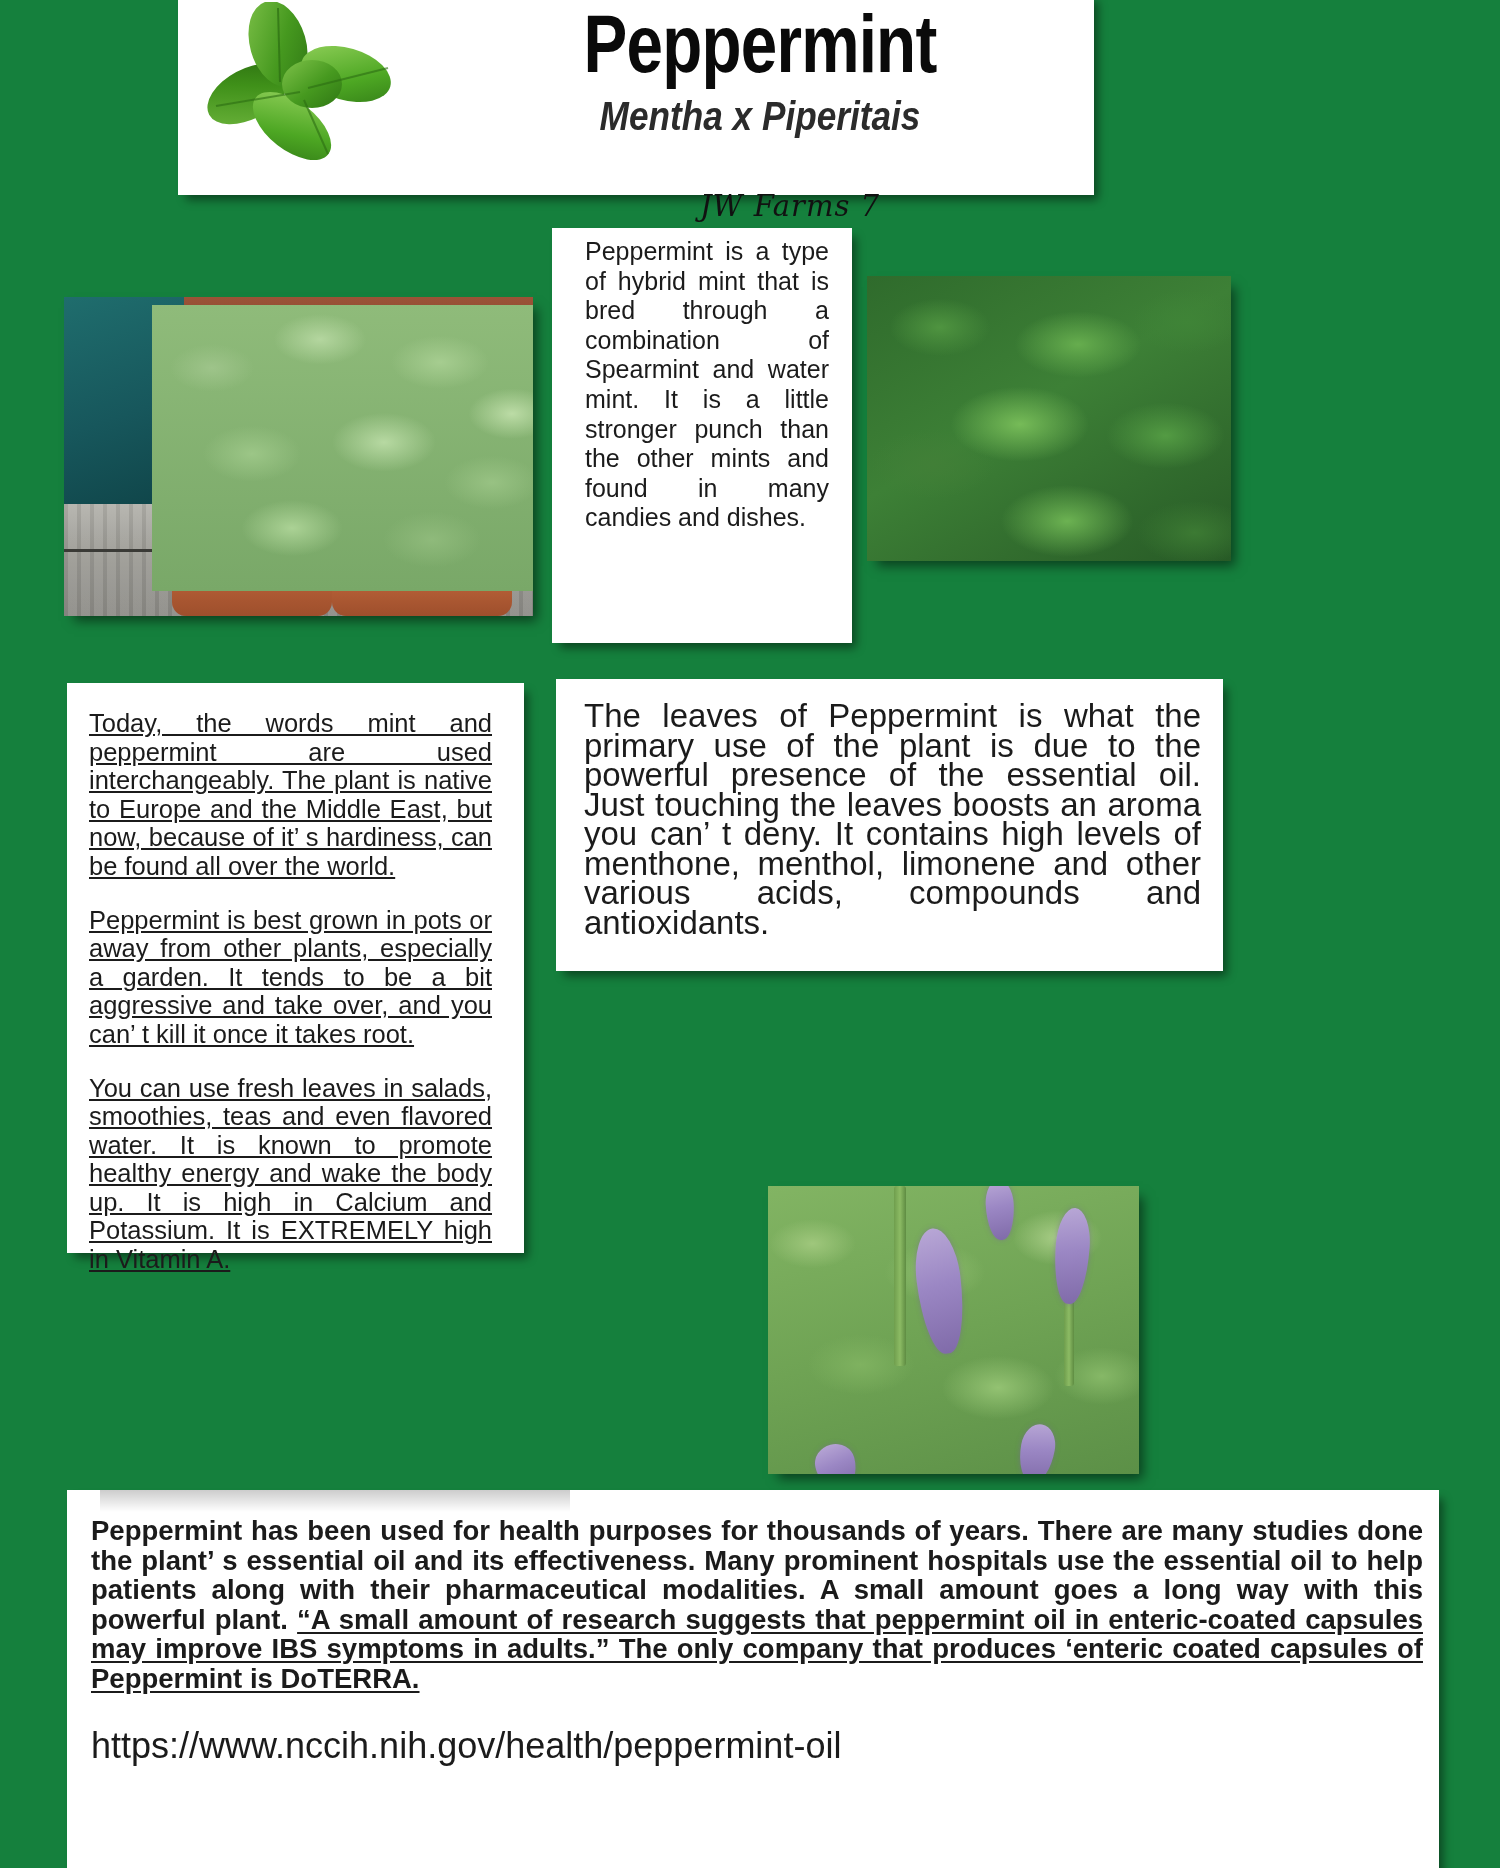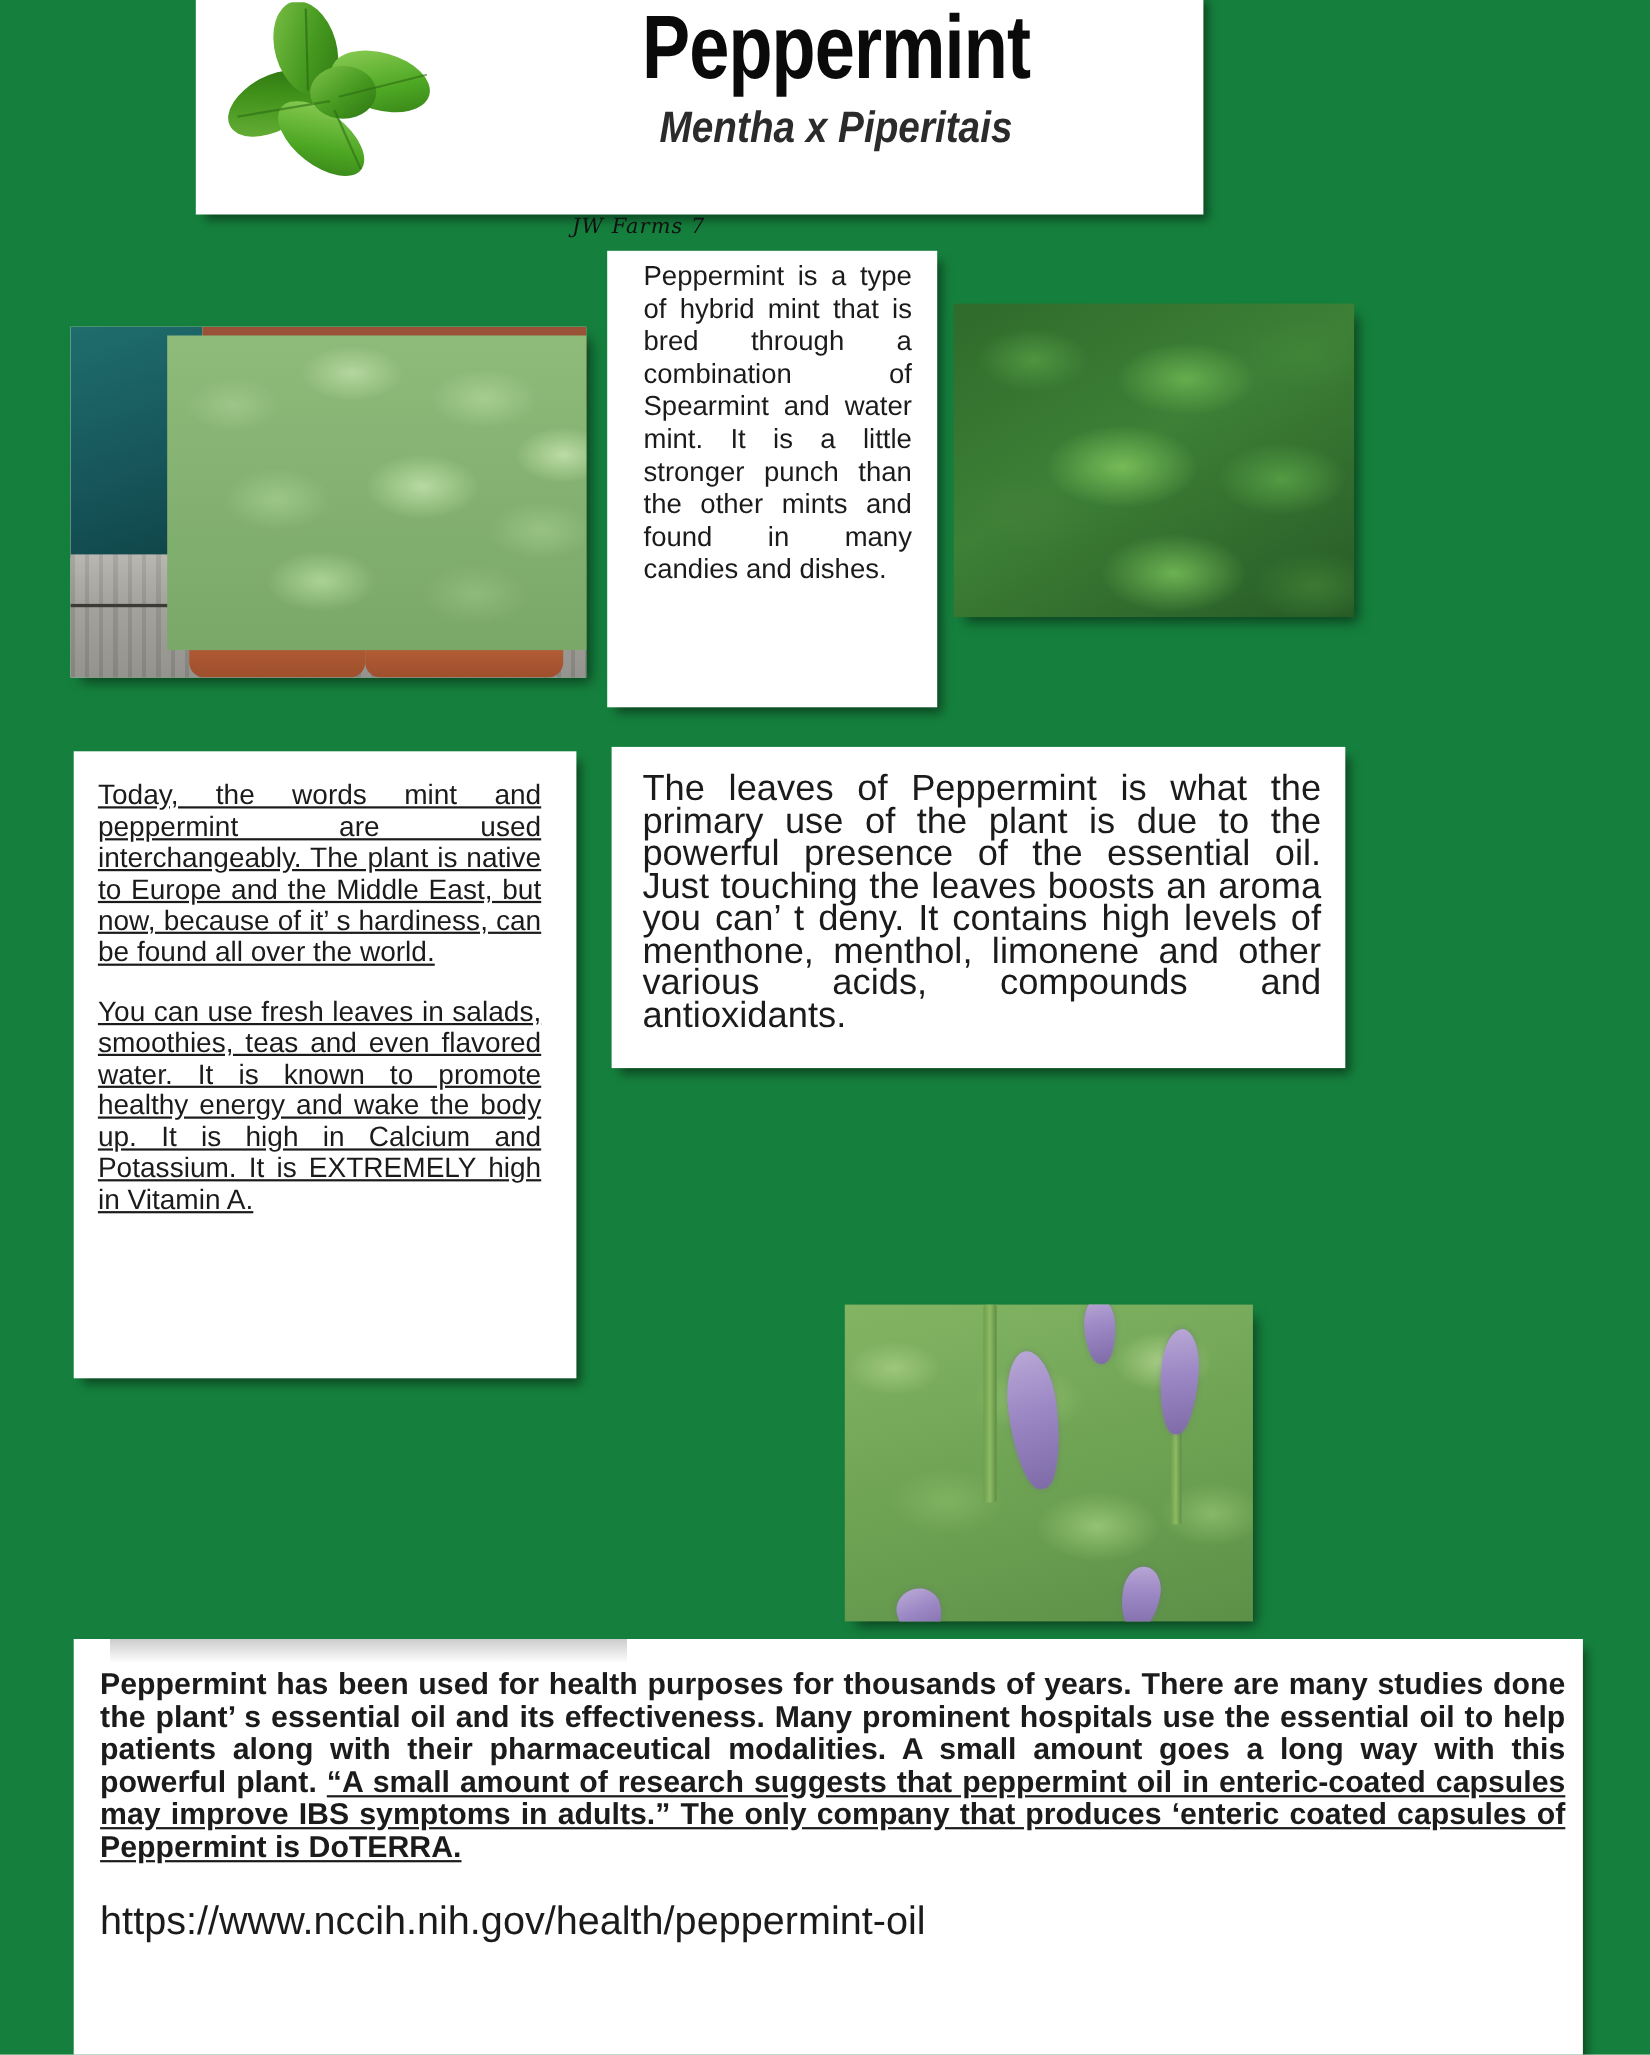--- a/index.html
+++ b/index.html
@@ -67,24 +67,24 @@
     transform: scaleX(0.88);
     transform-origin: center top;
     white-space: nowrap;
     margin-top: 4px;
   }
   #brand-script {
     position: absolute;
     left: 520px;
     top: 189px;
     width: 360px;
-    text-align: left;
+    text-align: right;
     font-family: "DejaVu Serif", serif;
     font-style: italic;
-    font-size: 19px;
+    font-size: 29px;
     line-height: 34px;
     color: #111;
     letter-spacing: 1px;
     white-space: nowrap;
   }
 
   
   .photo {
     position: absolute;
     box-shadow: 7px 8px 11px -3px rgba(0,0,0,0.5);
@@ -340,20 +340,21 @@
 
   <div class="card" id="card-hybrid">
     <div class="txt">
       <p>Peppermint is a type of hybrid mint that is bred through a combination of Spearmint and water mint.  It is a little stronger punch than the other mints and found in many candies and dishes.</p>
     </div>
   </div>
 
   <div class="card" id="card-today">
     <div class="txt">
       <p>Today, the words mint and peppermint are used interchangeably.   The plant is native to Europe and the Middle East, but now, because of it’ s hardiness, can be found all over the world.</p>
+      <p>Peppermint is best grown in pots or away from other plants, especially a garden.  It tends to be a bit aggressive and take over, and you can’ t kill it once it takes root.</p>
       <p>You can use fresh leaves in salads, smoothies, teas and even flavored water. It is known to promote healthy energy and wake the body up.  It is high in Calcium and Potassium.   It is EXTREMELY high in Vitamin A.</p>
     </div>
   </div>
 
   <div class="card" id="card-leaves">
     <div class="txt">
       <p>The leaves of Peppermint is what the primary use of the plant is due to the powerful presence of the essential oil.  Just touching the leaves boosts an aroma you can’ t deny.   It contains high levels of menthone, menthol, limonene and other various acids, compounds and antioxidants.</p>
     </div>
   </div>
 

